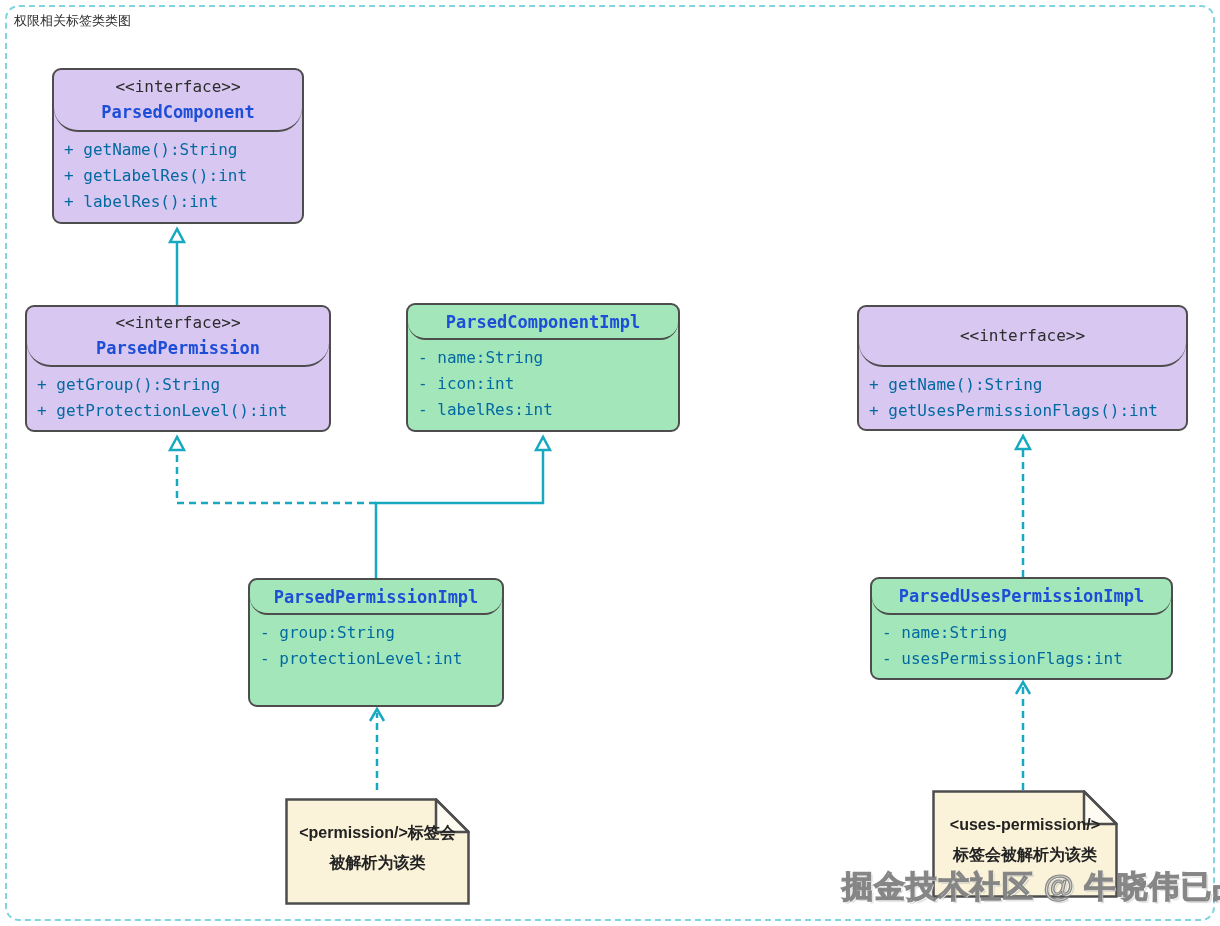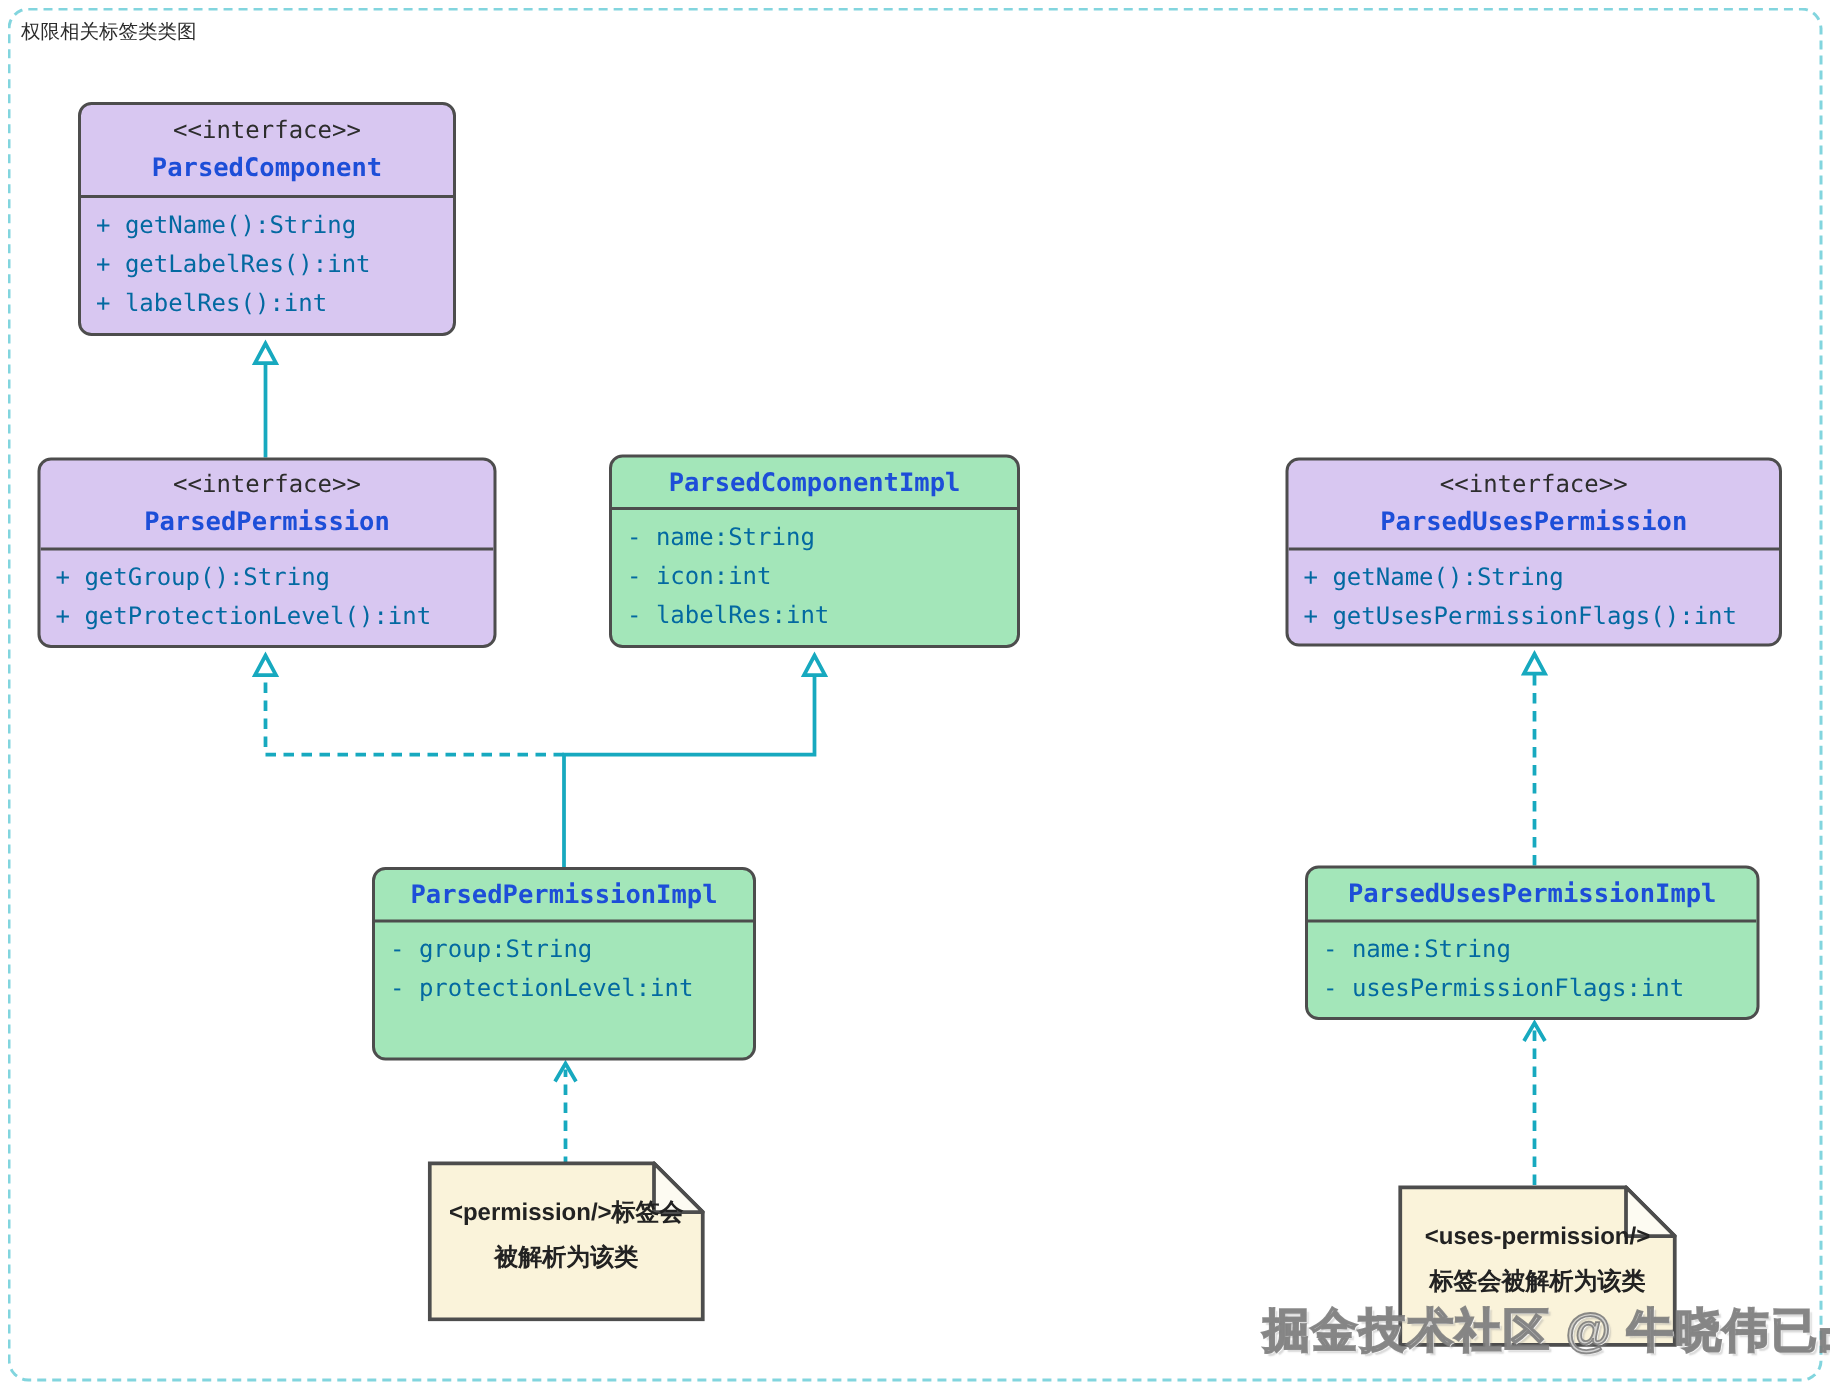--- a/index.html
+++ b/index.html
@@ -16,21 +16,21 @@
   }
   
   .uml-class{
     position:absolute;box-sizing:border-box;
     border:2px solid #4d4d4d;border-radius:9px;overflow:hidden;
   }
   .uml-class.iface{background:#d8c7f1;}
   .uml-class.impl{background:#a3e6b9;}
   .uml-head{
     display:flex;flex-direction:column;align-items:center;justify-content:center;
-    border-bottom:2px solid #4d4d4d;box-sizing:border-box;
+    border-bottom:2px solid #4d4d4d;box-sizing:border-box;border-radius:24px;
   }
   .stereotype{
     font-family:"DejaVu Sans Mono",monospace;font-size:16px;color:#2d2d2d;
     line-height:24px;
   }
   .cls-name{
     font-family:"DejaVu Sans Mono",monospace;font-size:17px;font-weight:bold;
     color:#1d4ed8;line-height:26px;
   }
   .uml-body{padding:5px 10px 0 10px;}
@@ -130,21 +130,20 @@
   <div class="uml-body">
     <div class="member">- name:String</div>
     <div class="member">- icon:int</div>
     <div class="member">- labelRes:int</div>
   </div>
 </div>
 
 <div class="uml-class iface" style="left:857px;top:305px;width:331px;height:126px;">
   <div class="uml-head" style="height:60px;">
     <div class="stereotype">&lt;&lt;interface&gt;&gt;</div>
-    <div class="cls-name">ParsedUsesPermission</div>
   </div>
   <div class="uml-body">
     <div class="member">+ getName():String</div>
     <div class="member">+ getUsesPermissionFlags():int</div>
   </div>
 </div>
 
 <div class="uml-class impl" style="left:248px;top:578px;width:256px;height:129px;">
   <div class="uml-head" style="height:35px;">
     <div class="cls-name">ParsedPermissionImpl</div>
@@ -158,21 +157,21 @@
 <div class="uml-class impl" style="left:870px;top:577px;width:303px;height:103px;">
   <div class="uml-head" style="height:36px;">
     <div class="cls-name">ParsedUsesPermissionImpl</div>
   </div>
   <div class="uml-body">
     <div class="member">- name:String</div>
     <div class="member">- usesPermissionFlags:int</div>
   </div>
 </div>
 
-<div class="uml-note" style="left:285px;top:774px;width:185px;height:107px;">
+<div class="uml-note" style="left:285px;top:798px;width:185px;height:107px;">
   <svg width="185" height="107" viewBox="0 0 185 107">
     <path d="M1.5,1.5 L151,1.5 L183.5,34 L183.5,105.5 L1.5,105.5 Z" fill="#faf3da" stroke="#4d4d4d" stroke-width="2.5"></path>
     <path d="M151,1.5 L151,34 L183.5,34 Z" fill="#fdfbf2" stroke="#4d4d4d" stroke-width="2.5" stroke-linejoin="round"></path>
   </svg>
   <div class="note-text" style="width:185px;height:107px;">&lt;permission/&gt;标签会被解析为该类</div>
 </div>
 
 <div class="uml-note" style="left:932px;top:790px;width:186px;height:108px;">
   <svg width="186" height="108" viewBox="0 0 186 108">
     <path d="M1.5,1.5 L152,1.5 L184.5,34 L184.5,106.5 L1.5,106.5 Z" fill="#faf3da" stroke="#4d4d4d" stroke-width="2.5"></path>

